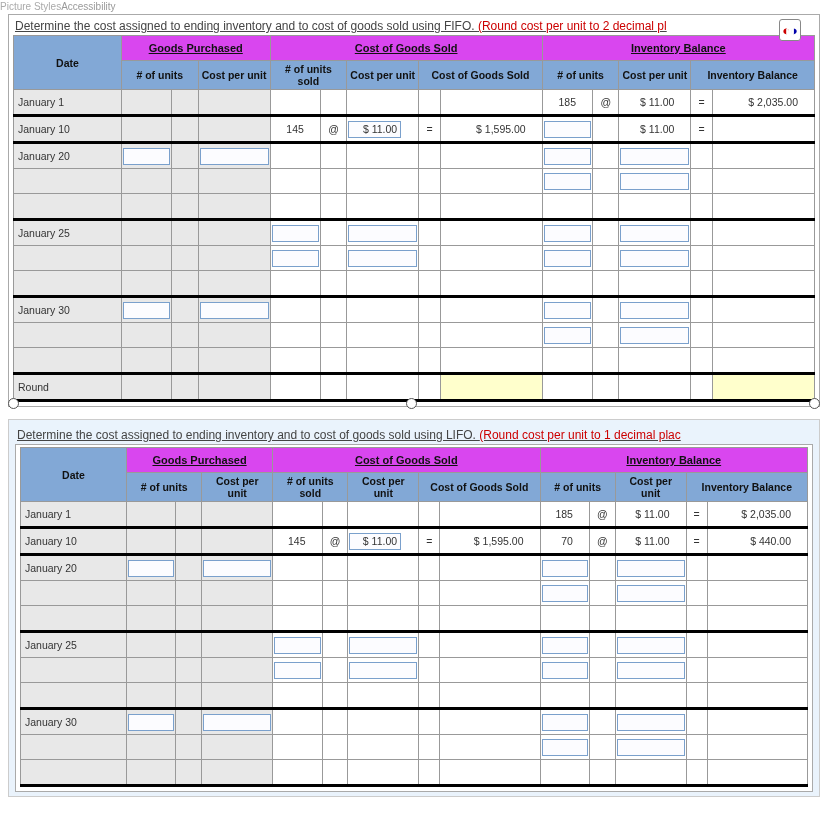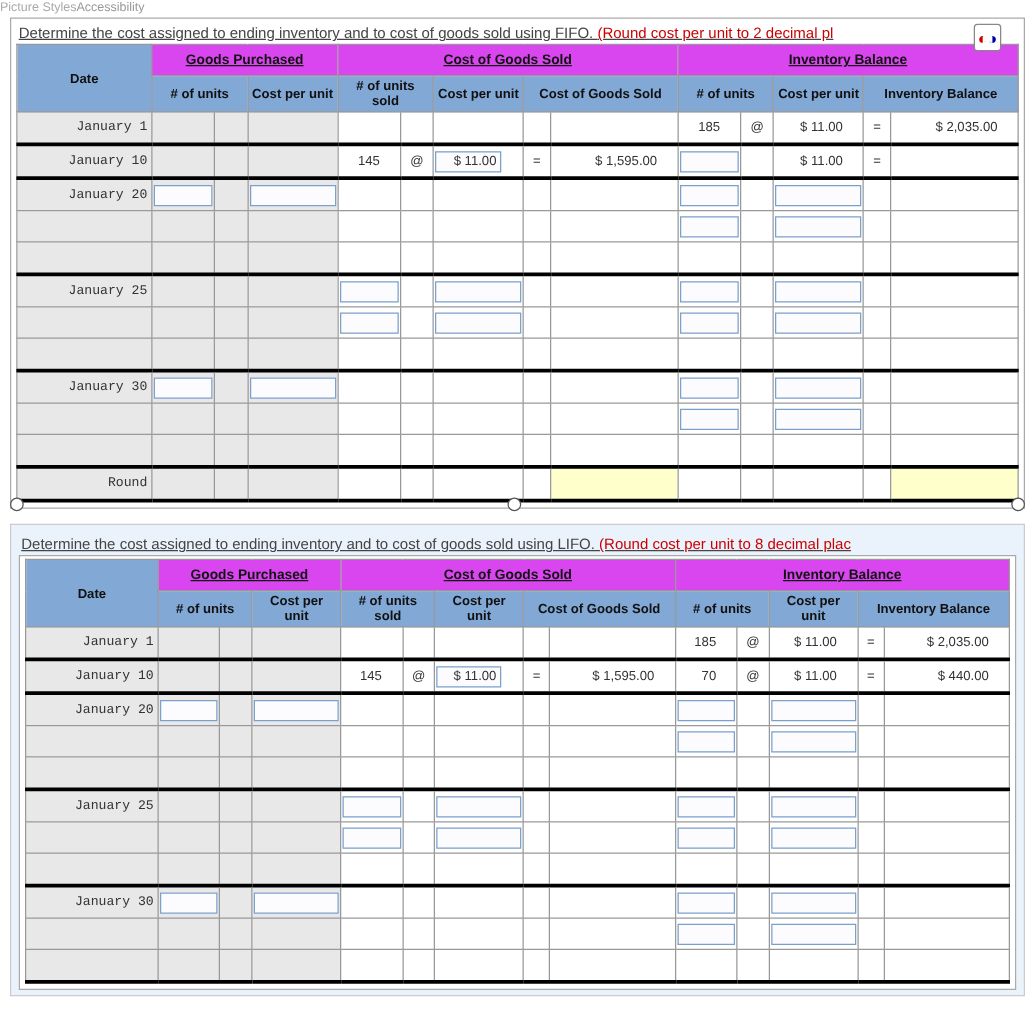--- a/index.html
+++ b/index.html
@@ -75,24 +75,23 @@
     background: #82a8d6;
     font-weight: bold;
     color: #111;
   }
   th.section-head {
     background: #d946ef;
     text-decoration: underline;
     font-size: 11px;
   }
   td.date-col {
-    text-align: right;
+    text-align: left;
     padding-left: 4px;
     background: #e8e8e8;
-    font-family: Liberation Mono, monospace;
   }
   td.gray { background: #e8e8e8; }
   td.input {
     padding: 0;
   }
   td.input .inner {
     margin: 1px;
     border: 1px solid #7aa0cc;
     background: #fcfcff;
     height: 15px;
@@ -440,21 +439,21 @@
 
   <div class="handles">
     <div class="handle" style="left:-5px; top:-4px;"></div>
     <div class="handle" style="left:49%; top:-4px;"></div>
     <div class="handle" style="right:-5px; top:-4px;"></div>
   </div>
 </div>
 
 <div class="section2">
   <div class="prompt">
-    <span>Determine the cost assigned to ending inventory and to cost of goods sold using LIFO. </span><span class="warn">(Round cost per unit to 8 decimal plac</span>
+    <span>Determine the cost assigned to ending inventory and to cost of goods sold using LIFO. </span><span class="warn">(Round cost per unit to 1 decimal plac</span>
   </div>
   <div class="inner-section">
 
     <table>
       <colgroup>
         <col class="c-date">
         <col class="c-narrow">
           <col class="c-at">
           <col class="c-cost">
         <col class="c-narrow">

